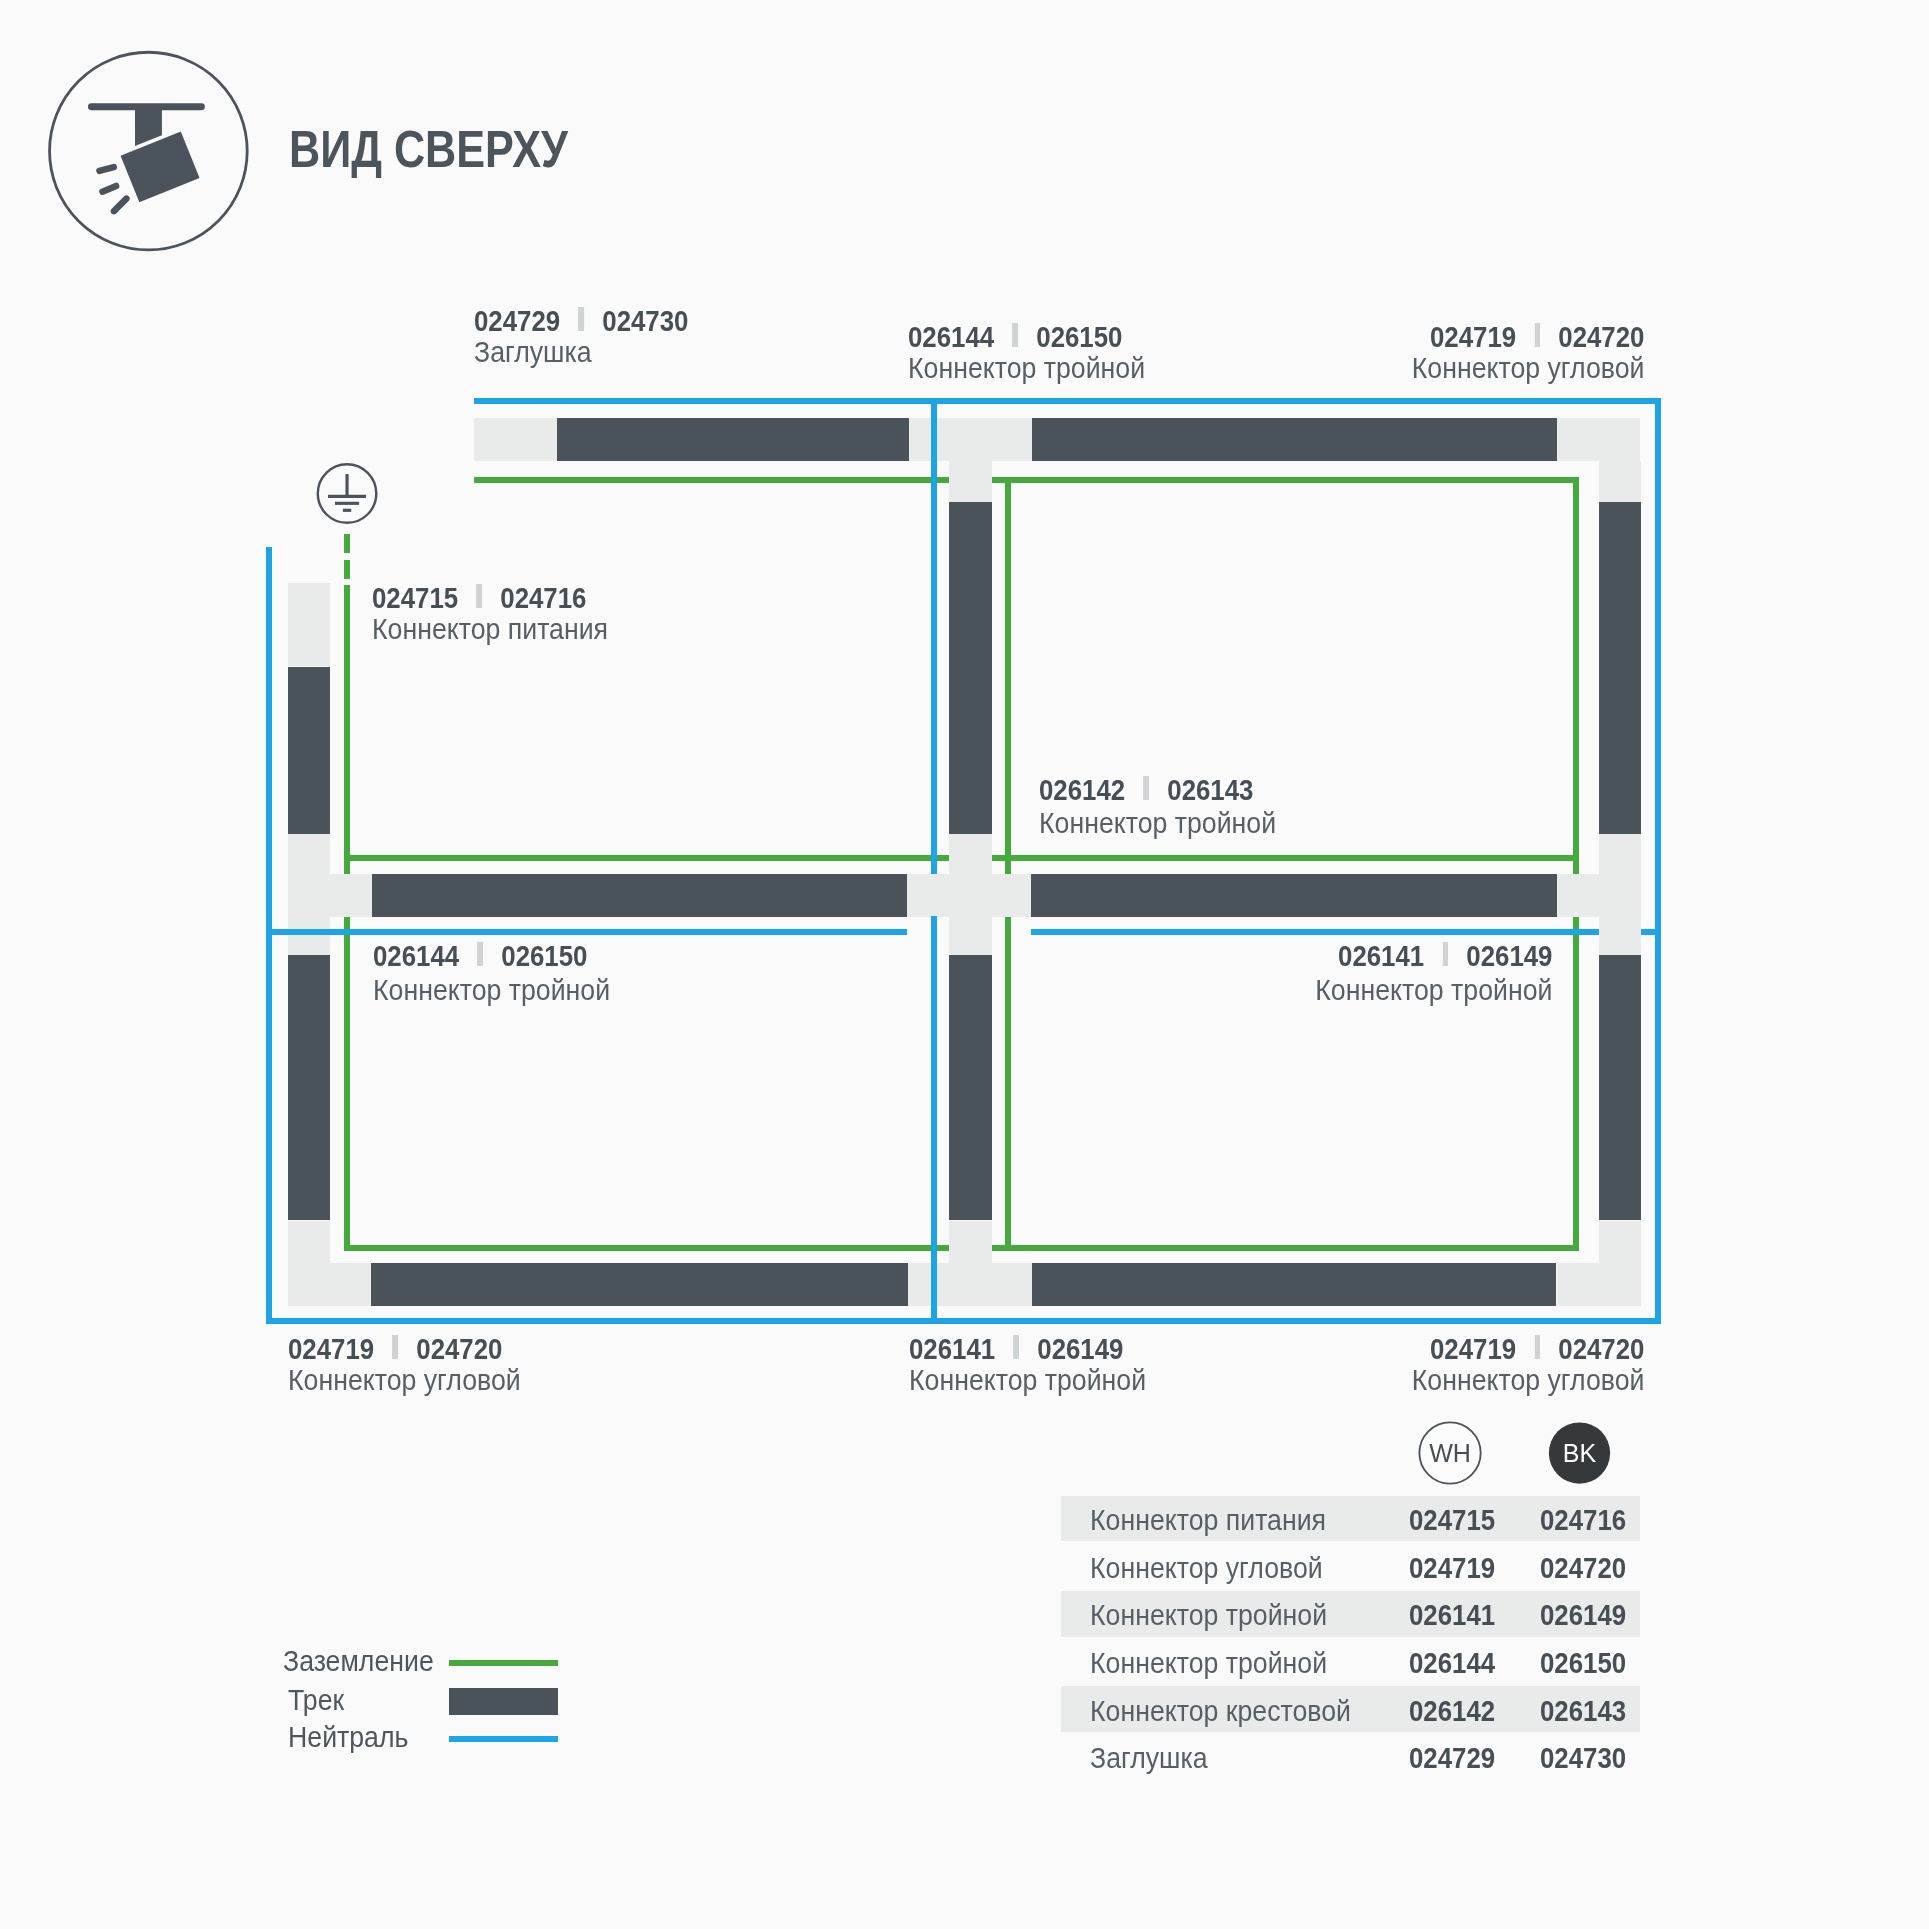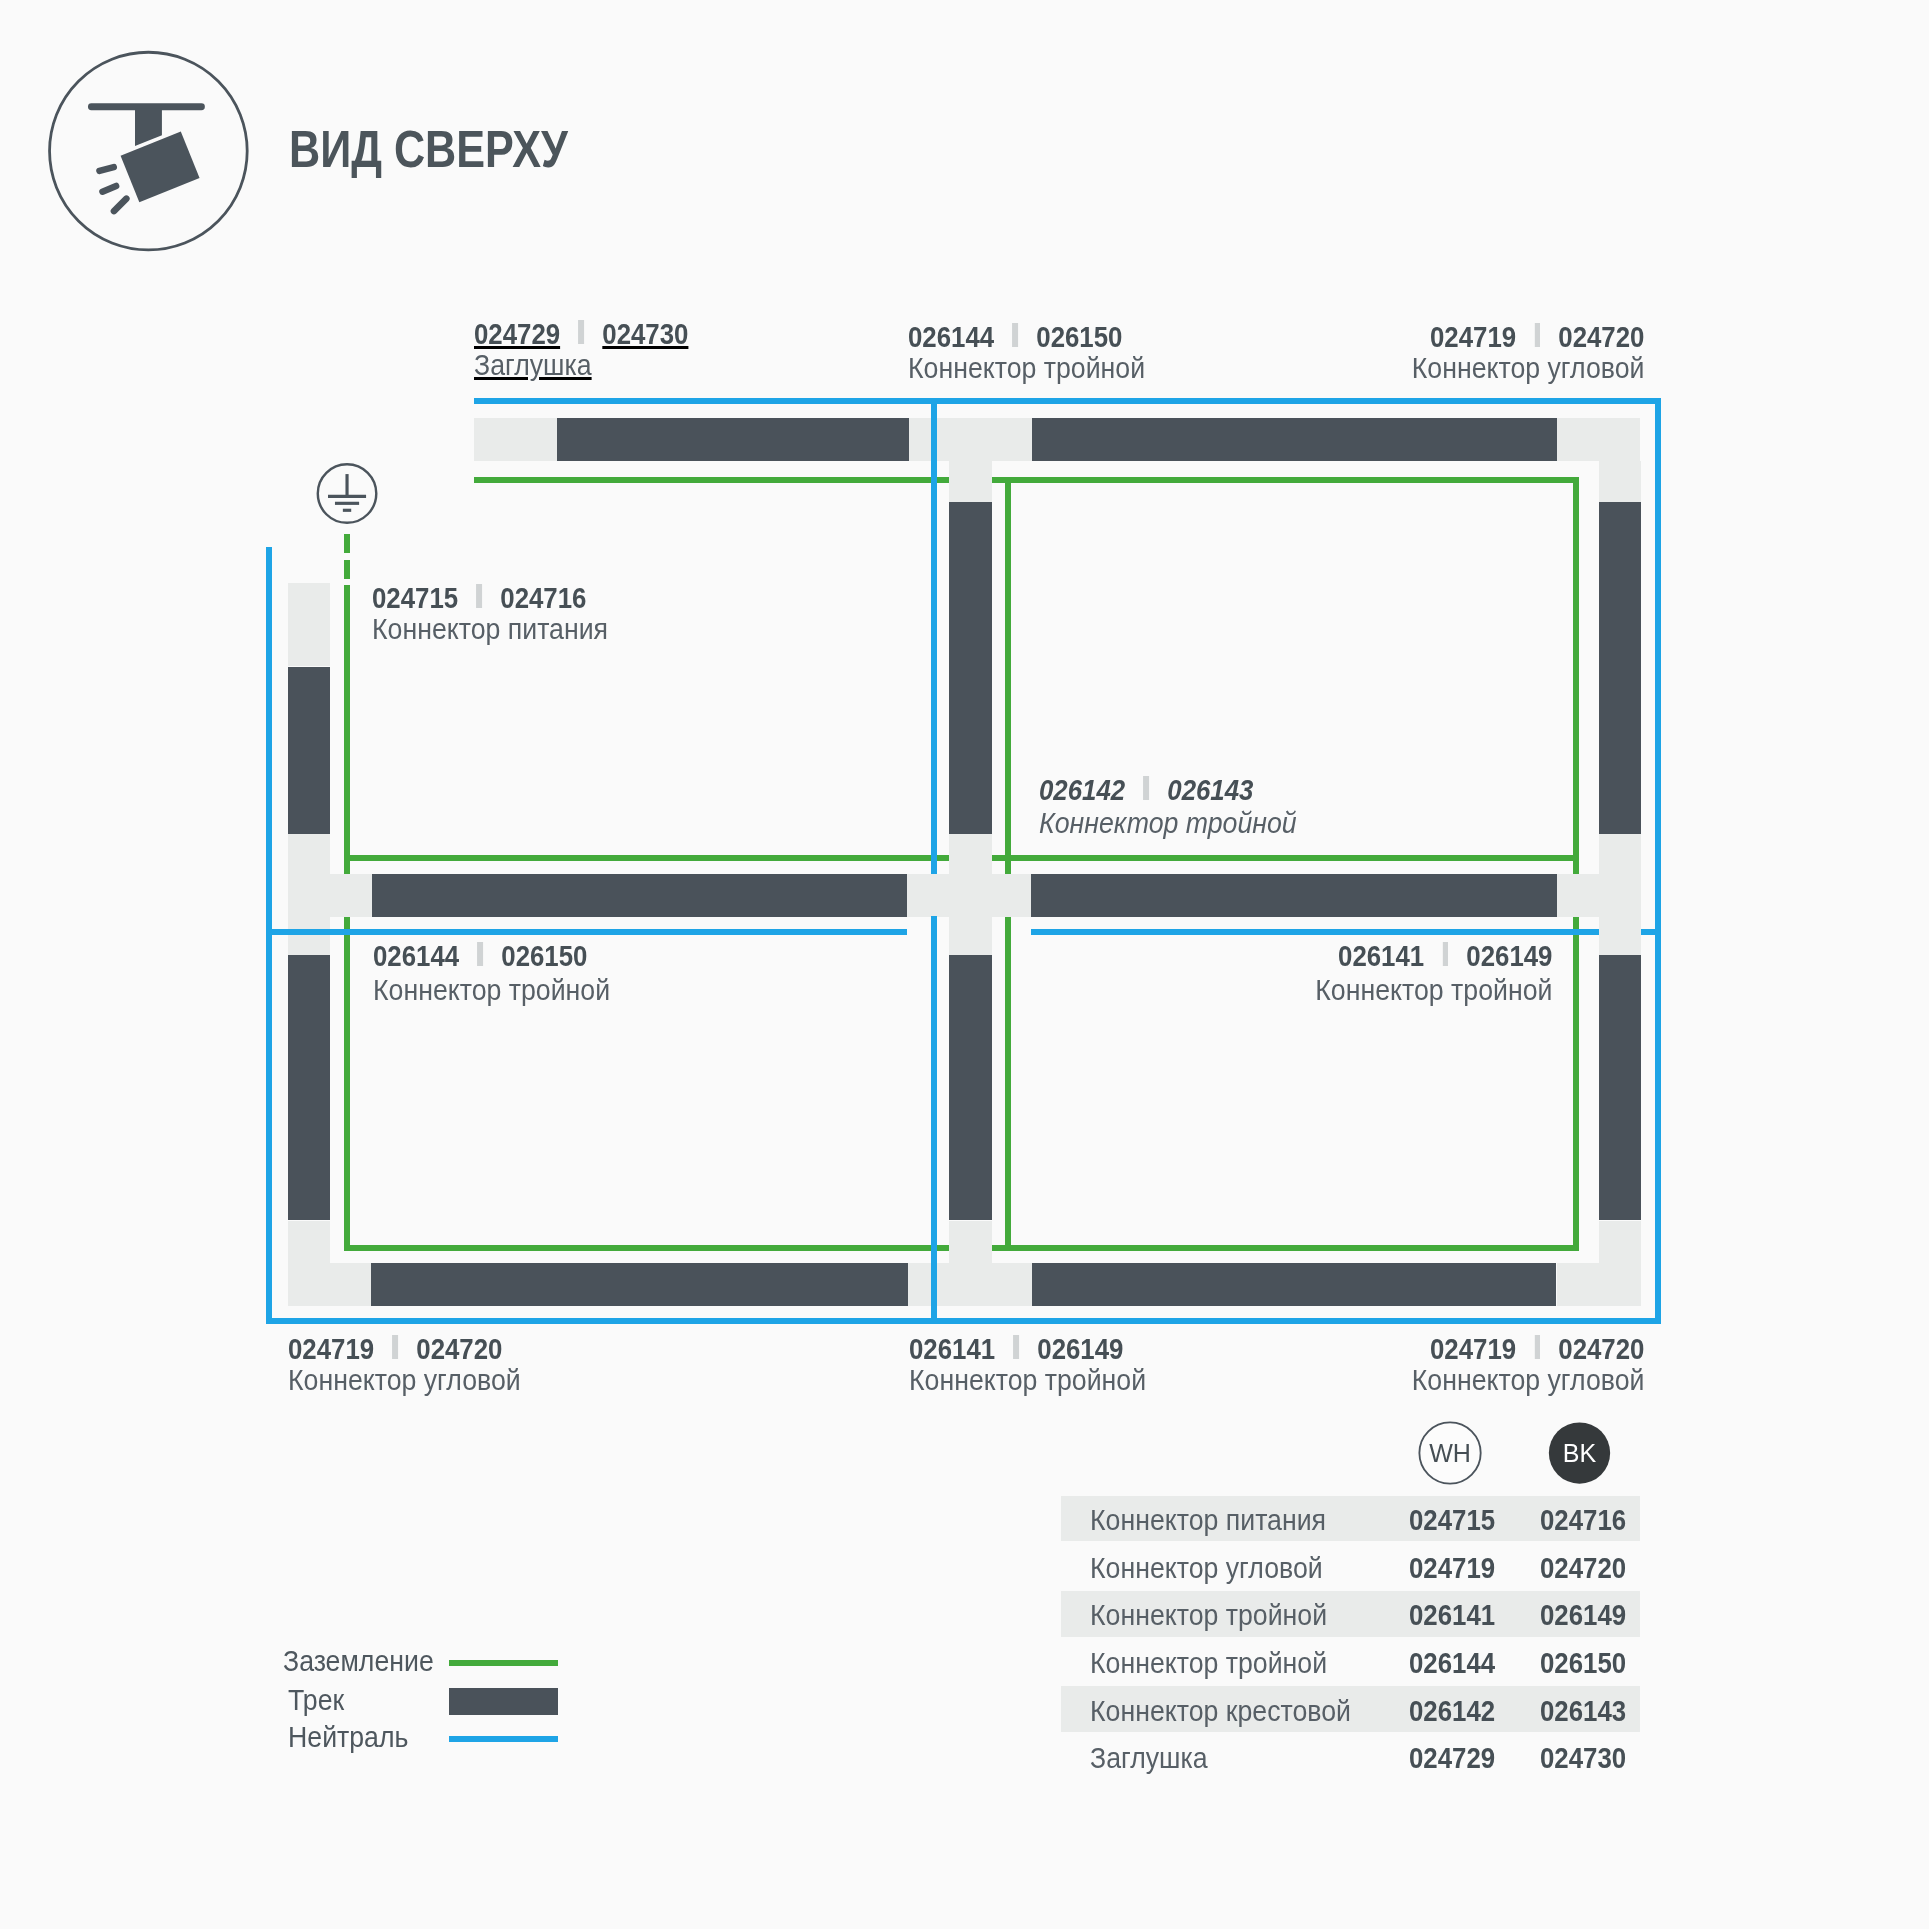--- a/index.html
+++ b/index.html
@@ -90,37 +90,37 @@
 <div class="abs bl" style="left:931px;top:916px;width:5.6px;height:407px;"></div>
 
 <svg class="abs" style="left:315px;top:462px;" width="65" height="65" viewBox="0 0 70 70">
   <circle cx="34.5" cy="34" r="31.5" fill="#fafafa" stroke="#4b545c" stroke-width="2.6"></circle>
   <line x1="34.5" y1="13" x2="34.5" y2="37" stroke="#4b545c" stroke-width="3.4"></line>
   <line x1="14" y1="37" x2="55" y2="37" stroke="#4b545c" stroke-width="3.4"></line>
   <line x1="21.5" y1="44.5" x2="47.5" y2="44.5" stroke="#4b545c" stroke-width="3.4"></line>
   <line x1="30" y1="52" x2="39" y2="52" stroke="#4b545c" stroke-width="3.4"></line>
 </svg>
 
-<div class="abs" style="left:474px;top:319px;text-decoration:underline;">
+<div class="abs" style="left:474px;top:306px;">
     <div class="num">024729<span class="sep"></span>024730</div>
     <div class="desc" style="margin-top:0.9px;">Заглушка</div>
   </div>
 <div class="abs" style="left:908px;top:322px;">
     <div class="num">026144<span class="sep"></span>026150</div>
     <div class="desc" style="margin-top:0.9px;">Коннектор тройной</div>
   </div>
 <div class="abs" style="right:285px;top:322px;text-align:right;">
     <div class="num ra">024719<span class="sep"></span>024720</div>
     <div class="desc ra" style="margin-top:0.9px;">Коннектор угловой</div>
   </div>
 <div class="abs" style="left:372px;top:583px;">
     <div class="num">024715<span class="sep"></span>024716</div>
     <div class="desc" style="margin-top:0.9px;">Коннектор питания</div>
   </div>
-<div class="abs" style="left:1039px;top:775px;font-style:italic;">
+<div class="abs" style="left:1039px;top:775px;">
     <div class="num">026142<span class="sep"></span>026143</div>
     <div class="desc" style="margin-top:2.8px;">Коннектор тройной</div>
   </div>
 <div class="abs" style="left:373px;top:941px;">
     <div class="num">026144<span class="sep"></span>026150</div>
     <div class="desc" style="margin-top:3.7px;">Коннектор тройной</div>
   </div>
 <div class="abs" style="right:377px;top:941px;text-align:right;">
     <div class="num ra">026141<span class="sep"></span>026149</div>
     <div class="desc ra" style="margin-top:3.7px;">Коннектор тройной</div>

